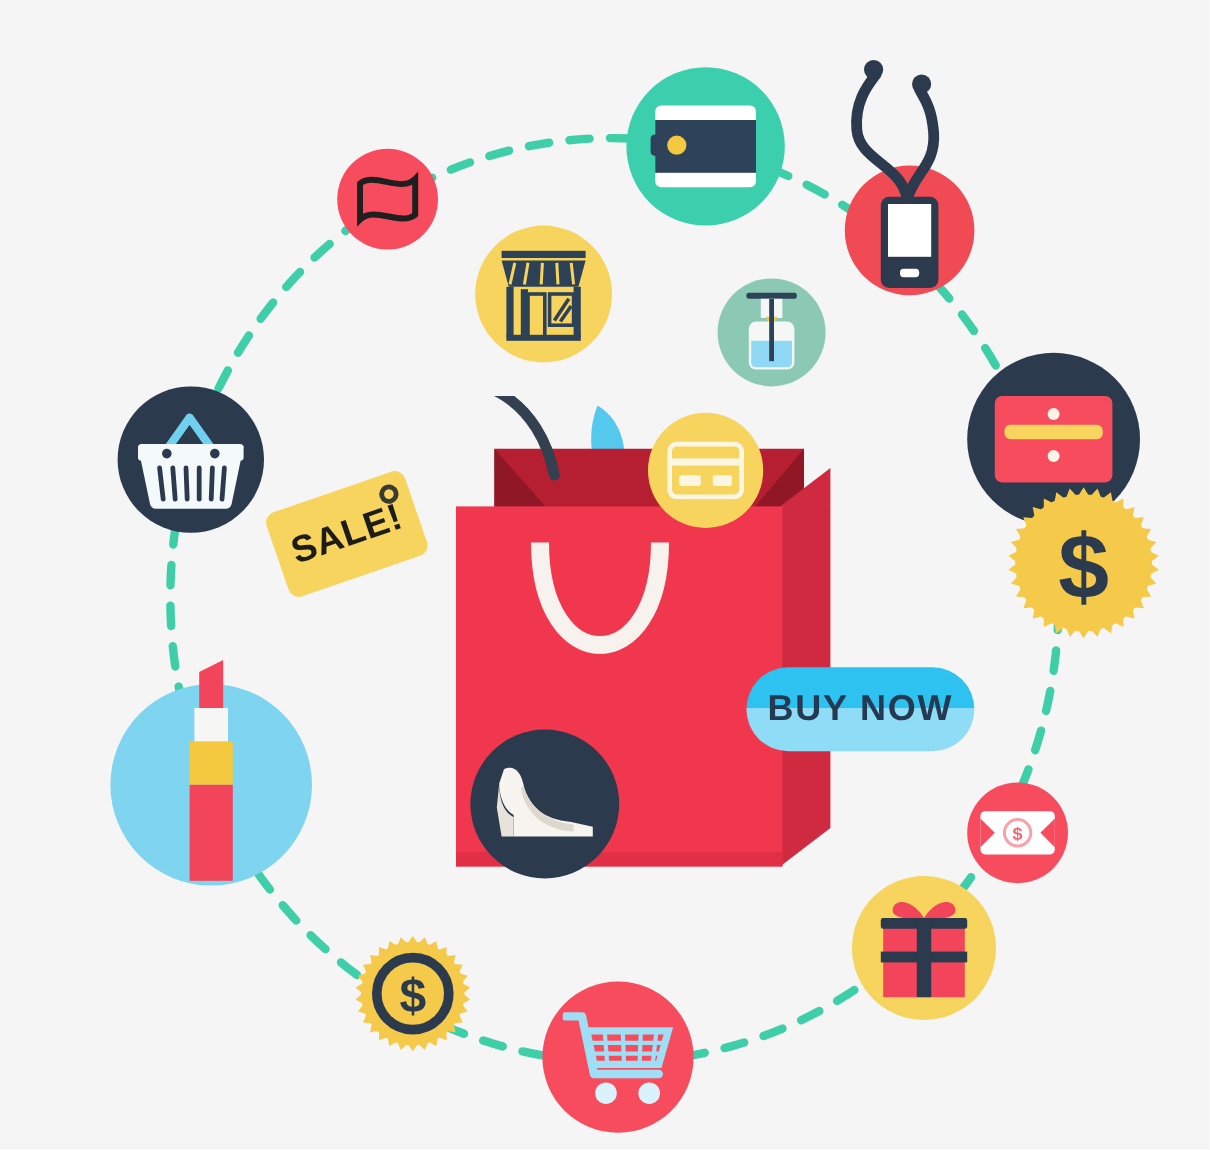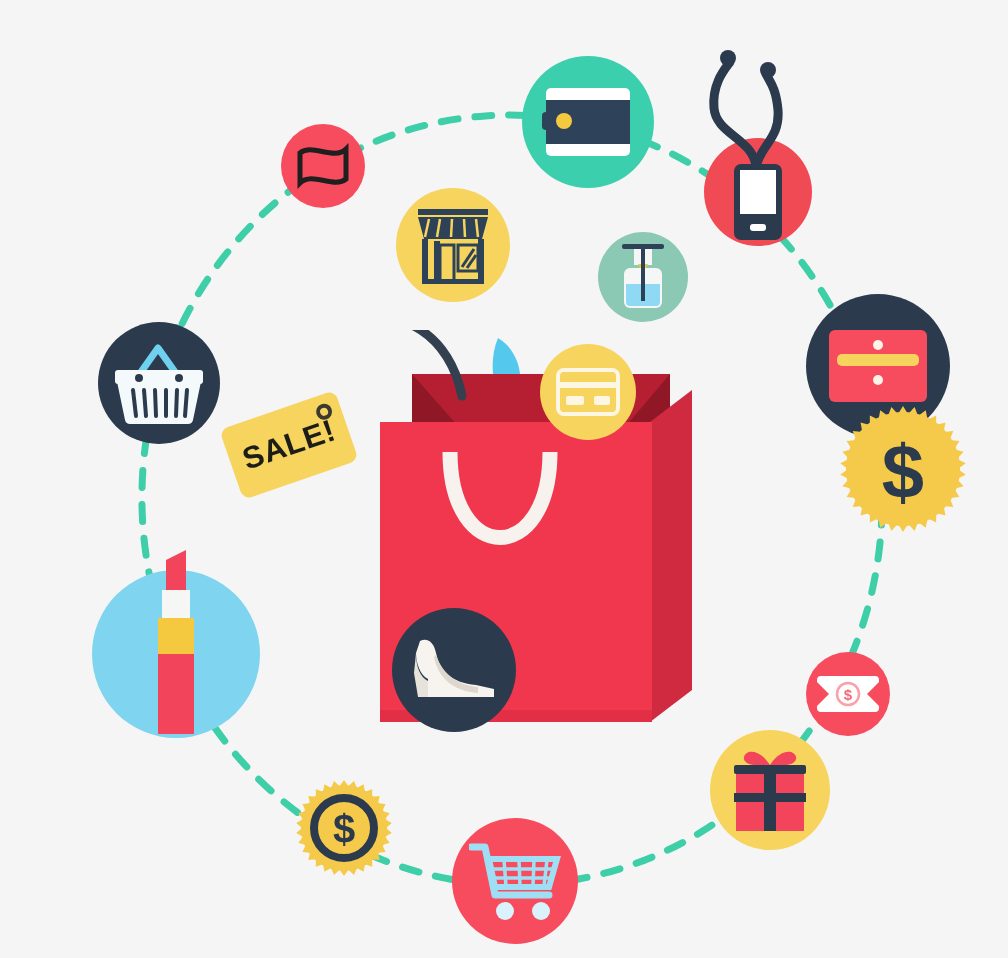--- a/index.html
+++ b/index.html
@@ -106,20 +106,23 @@
   </div>
 
   <div id="sale-tag">
     <div class="tag-body"></div>
     <div class="tag-label">SALE!</div>
     <svg style="position:absolute; right:4px; top:4px;" width="26" height="26">
       <circle cx="13" cy="13" r="6" fill="none" stroke="#3a3a30" stroke-width="4"></circle>
     </svg>
   </div>
 
+  <div id="buy-now">
+    <span class="bn-text">BUY NOW</span>
+  </div>
 
   <div class="circle" style="left:522px; top:56px; width:132px; height:132px; background:#3ccfae;">
     <svg width="92" height="76" viewBox="0 0 92 76">
       <rect x="4" y="4" width="84" height="68" rx="5" fill="#ffffff"></rect>
       <rect x="4" y="16" width="84" height="44" fill="#2e4259"></rect>
       <rect x="0" y="28" width="16" height="18" rx="4" fill="#2e4259"></rect>
       <circle cx="22" cy="37" r="8" fill="#f3c93f"></circle>
     </svg>
   </div>
 

